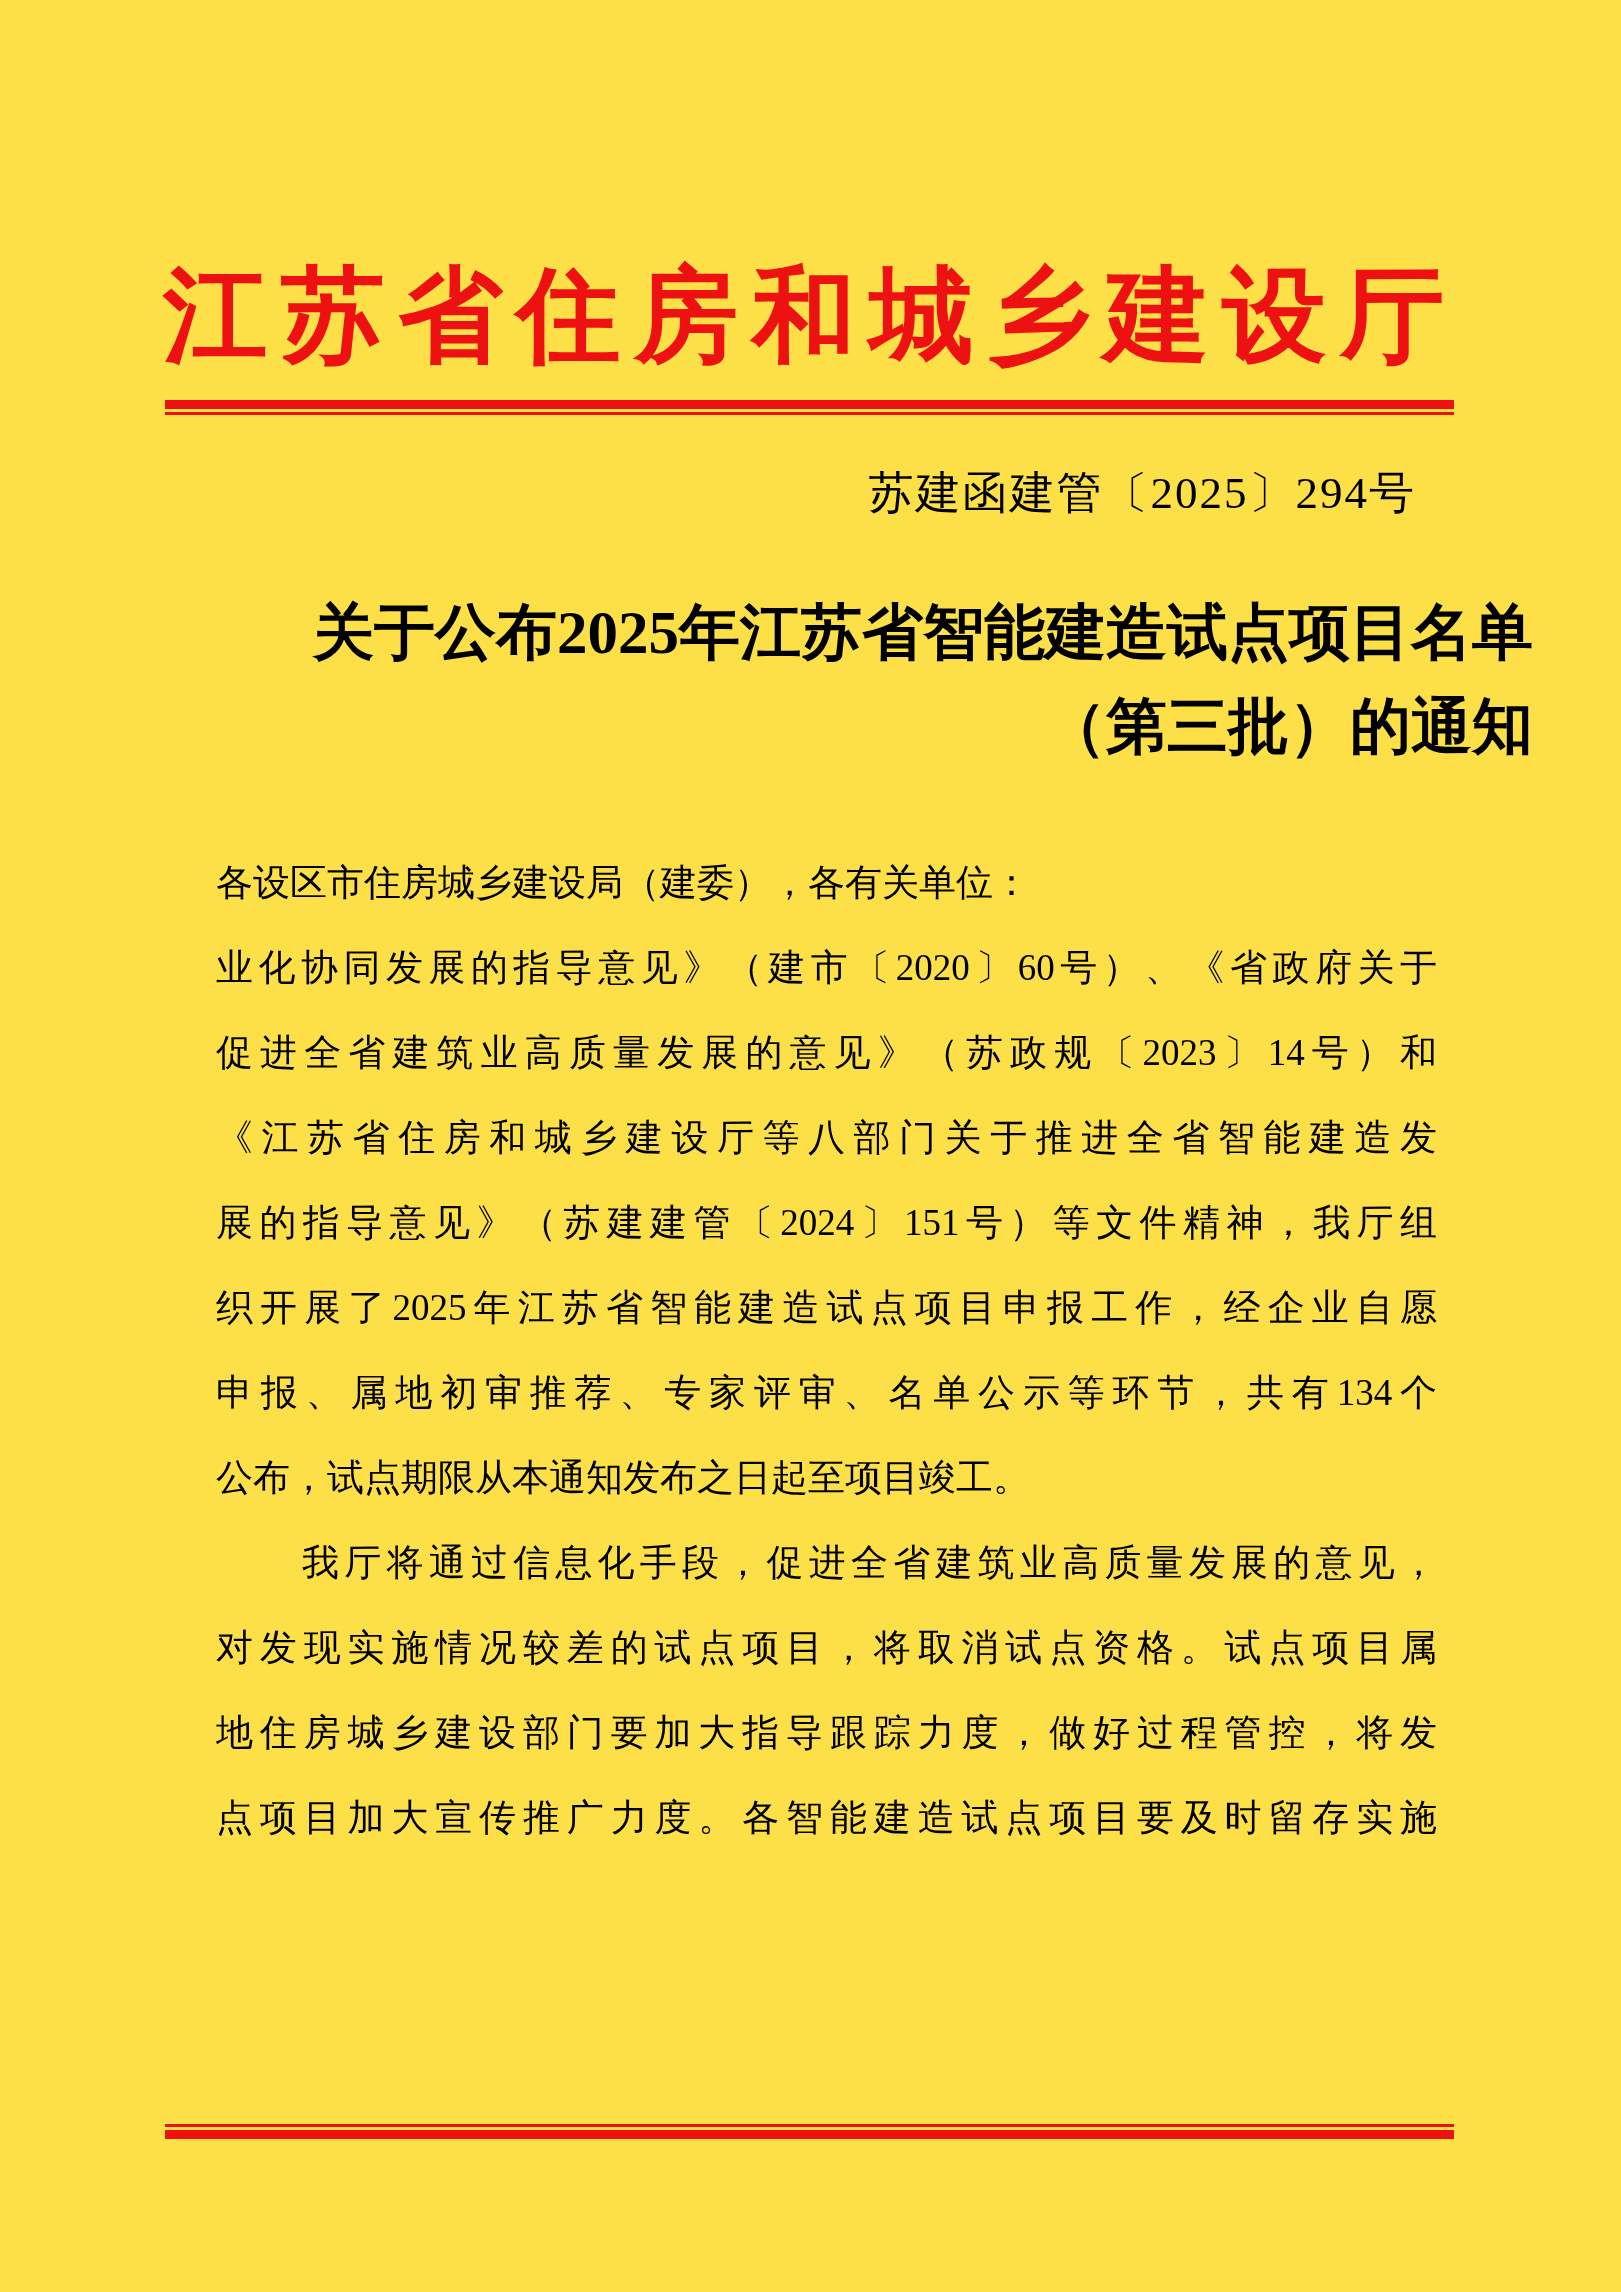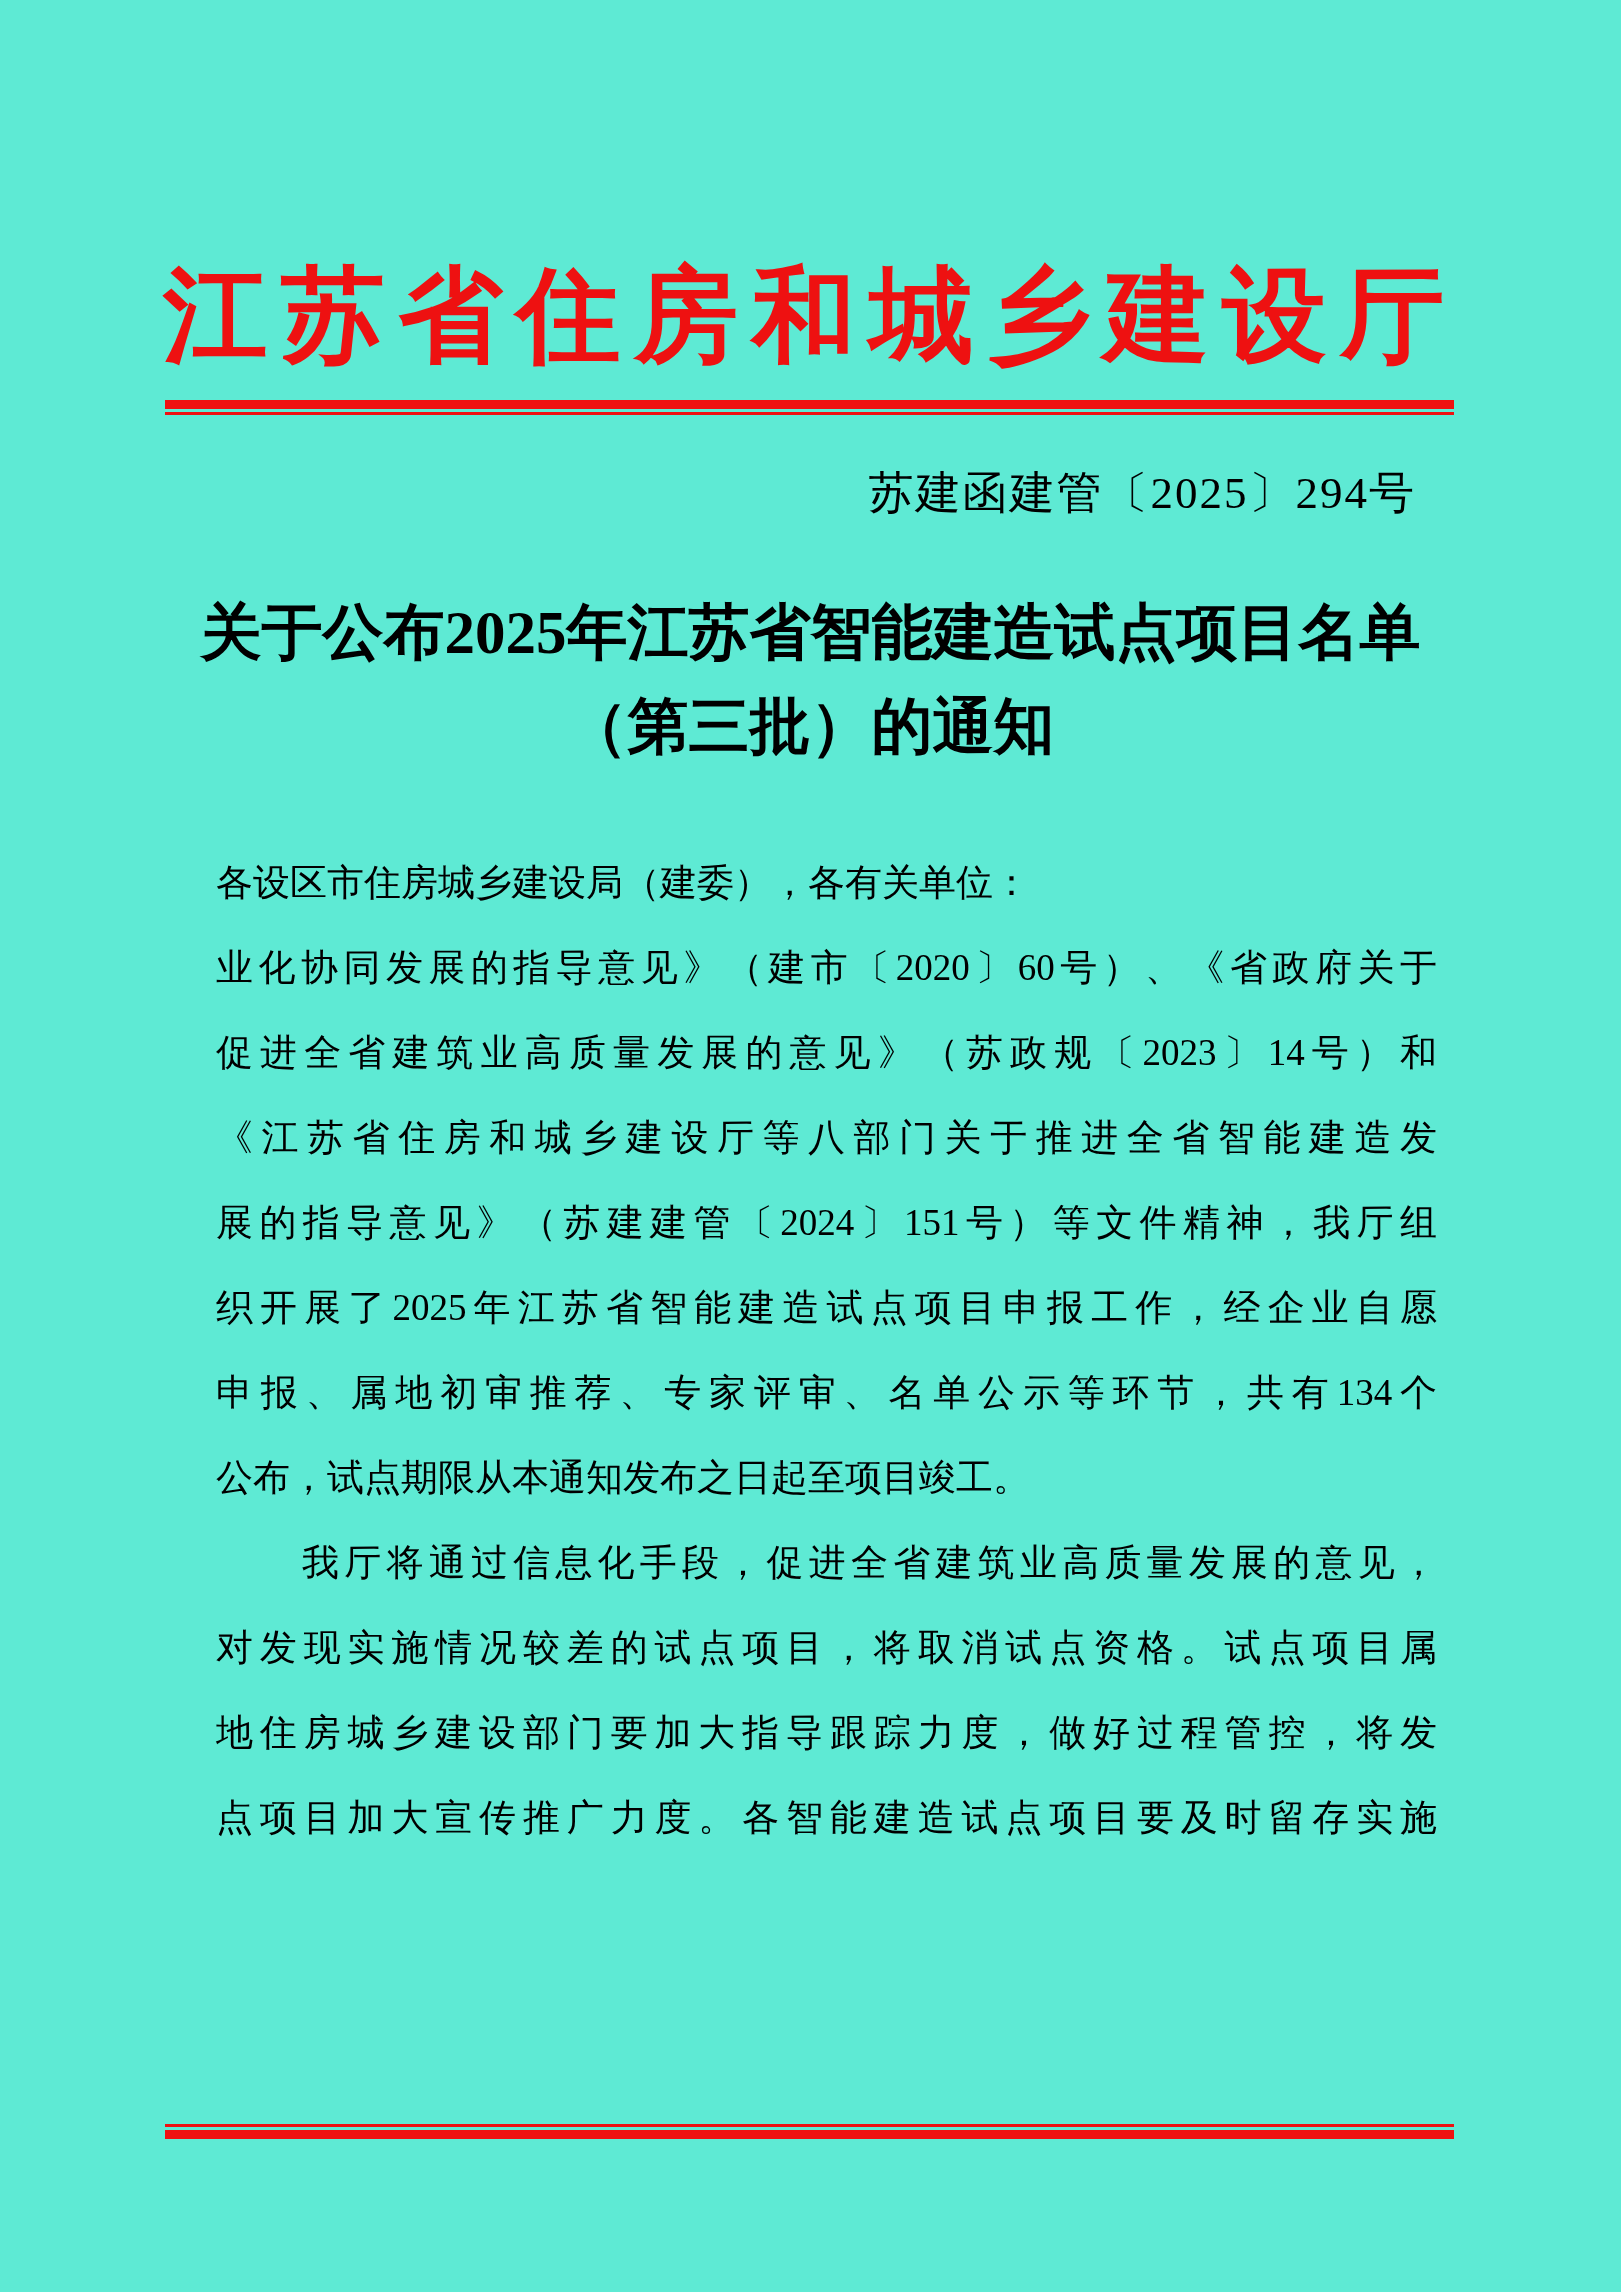--- a/index.html
+++ b/index.html
@@ -2,21 +2,21 @@
 <html style="--accent-red: #ee1111;"><head>
 <meta charset="utf-8">
 <style>
   :root { --accent-red: #ee1111; }
   * { margin: 0; padding: 0; box-sizing: border-box; }
   html, body { background: #ffffff; }
   .page {
     position: relative;
     width: 1621px;
     height: 2293px;
-    background: #5eead4;
+    background: #fde047;
     color: #000000;
     font-family: "Liberation Serif", "DejaVu Serif", serif;
     overflow: hidden;
   }
   .agency {
     position: absolute;
     top: 247px;
     left: 0;
     width: 100%;
     text-align: center;
@@ -48,21 +48,21 @@
   .title {
     position: absolute;
     top: 586px;
     left: 88px;
     right: 88px;
     text-align: center;
     font-size: 61px;
     font-weight: 700;
     line-height: 94px;
   }
-  .title-line { display: block; }
+  .title-line { display: block; text-align: right; }
   .doc-body {
     position: absolute;
     top: 840px;
     left: 216px;
     width: 1221px;
     font-size: 37px;
     line-height: 85px;
   }
   .line { text-align: left; }
   .line.justify { text-align: justify; text-align-last: justify; }

